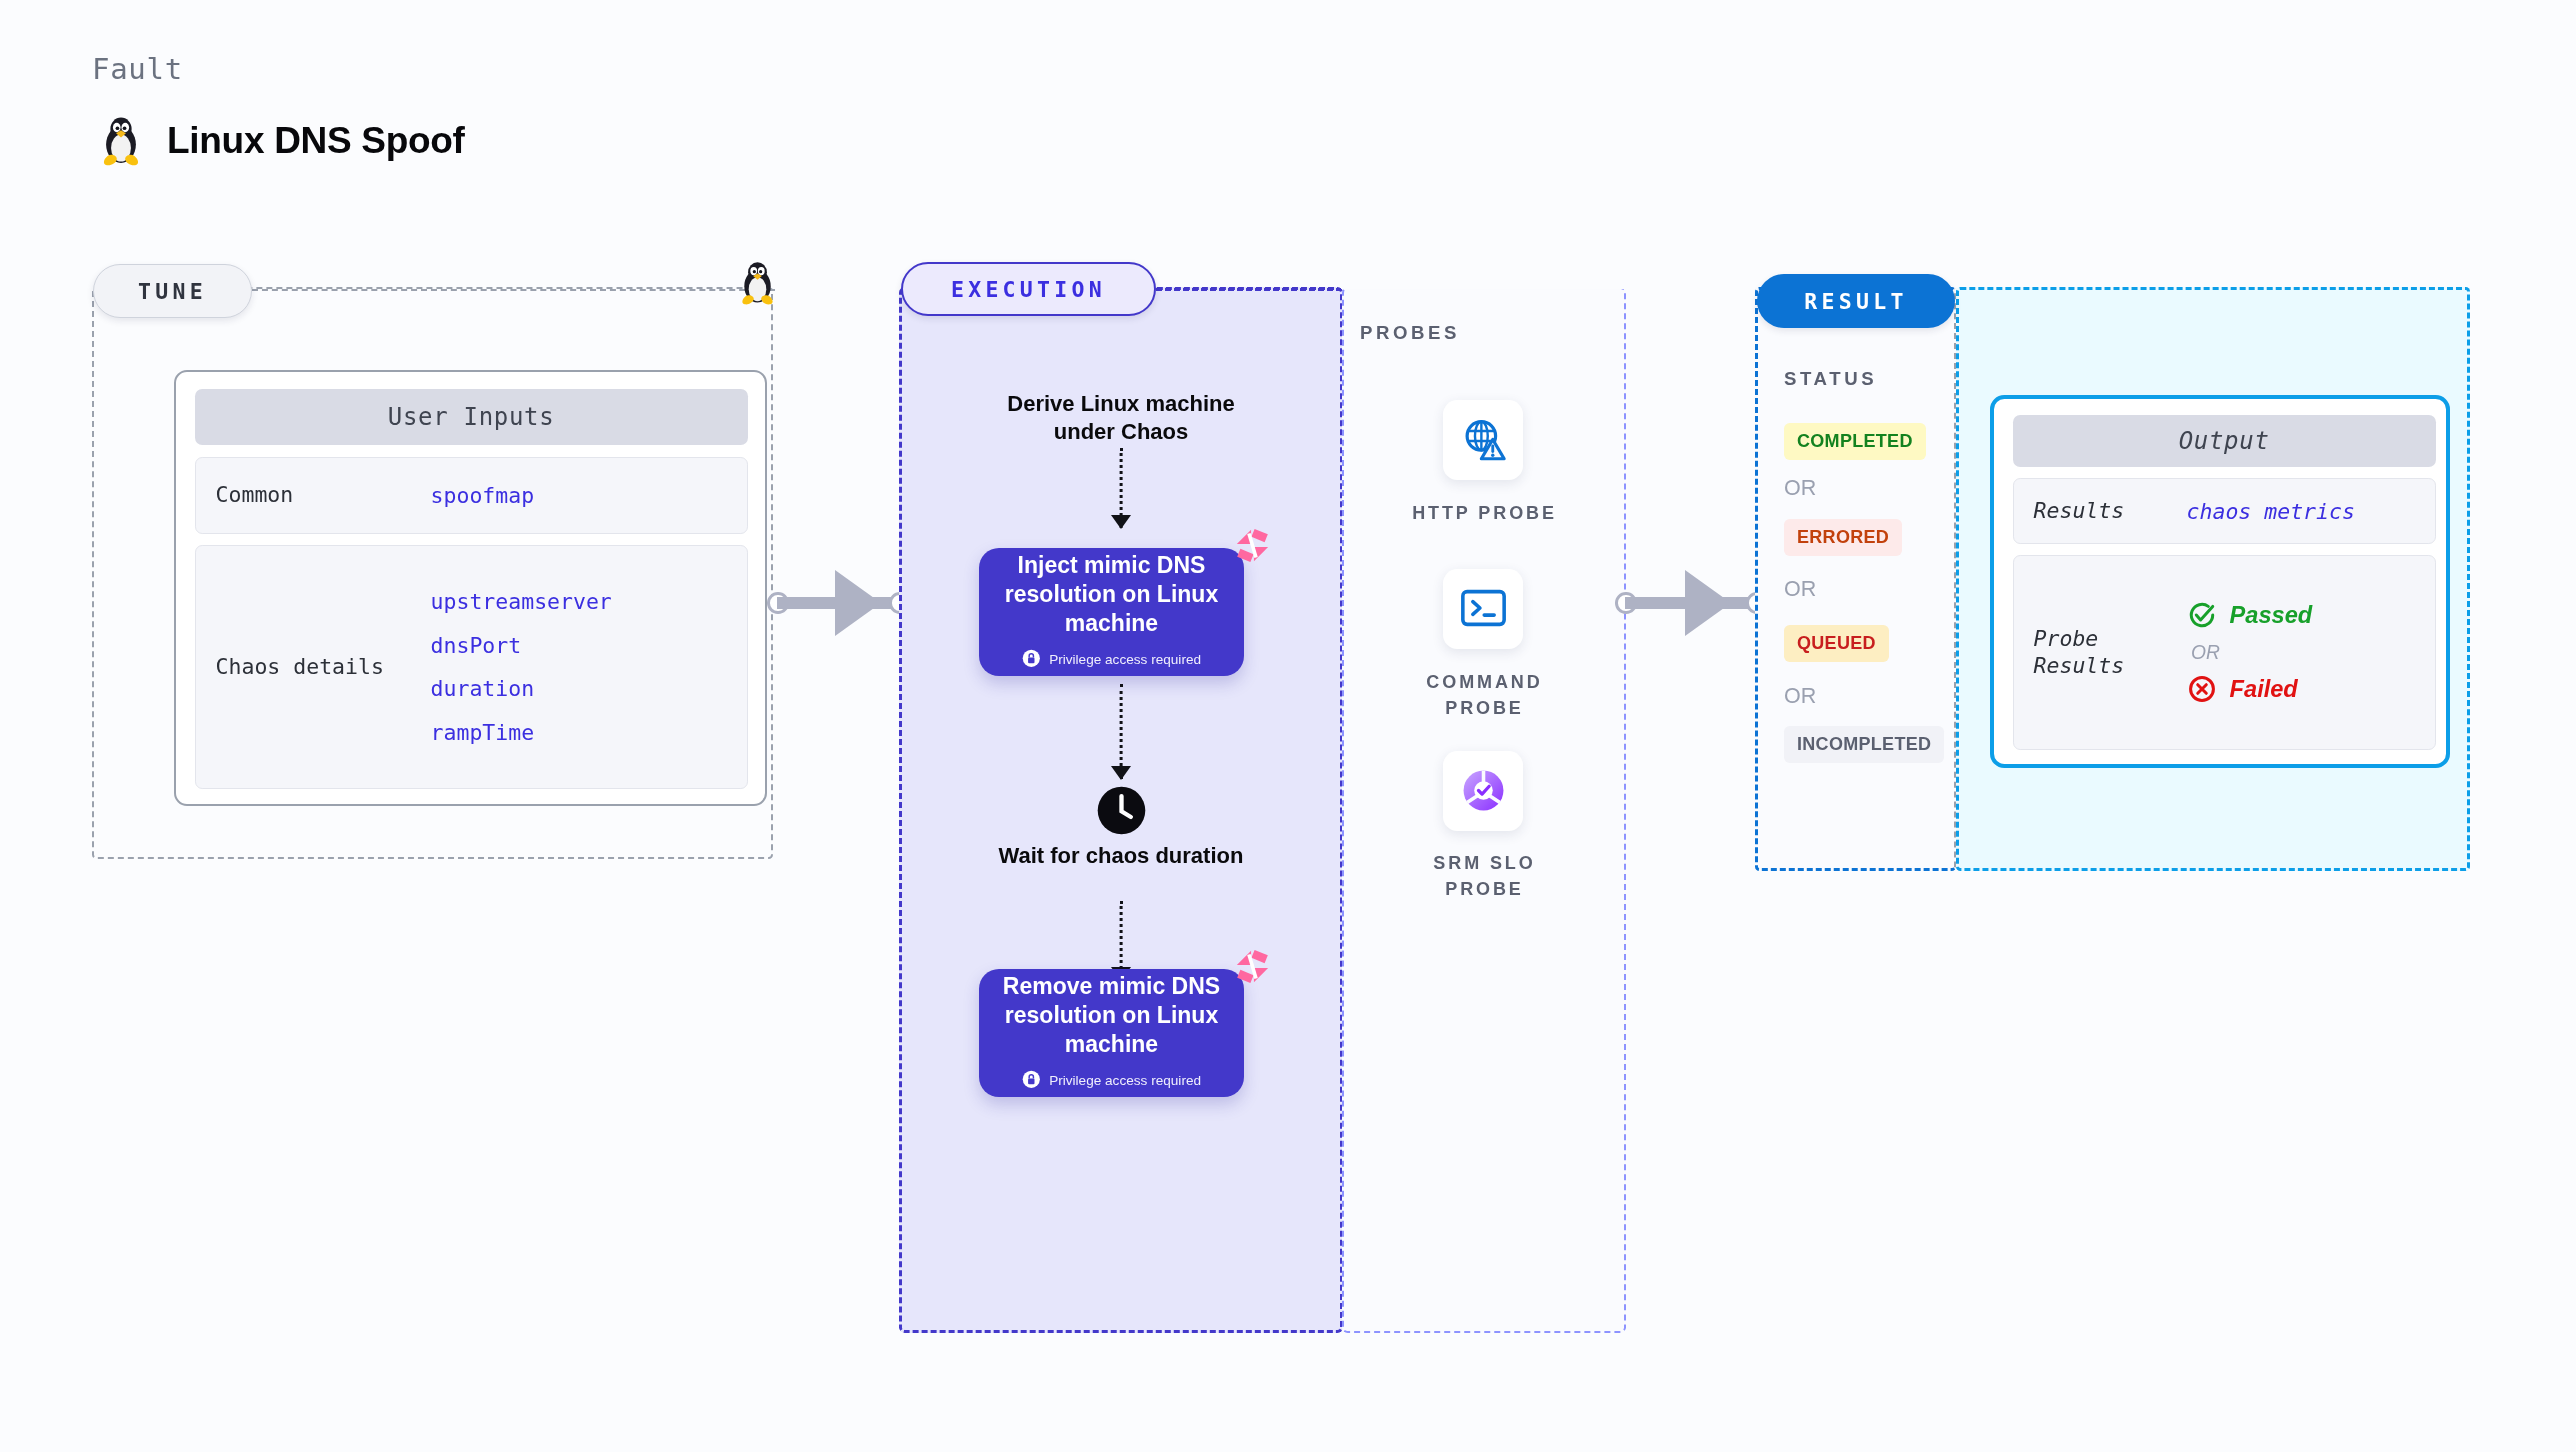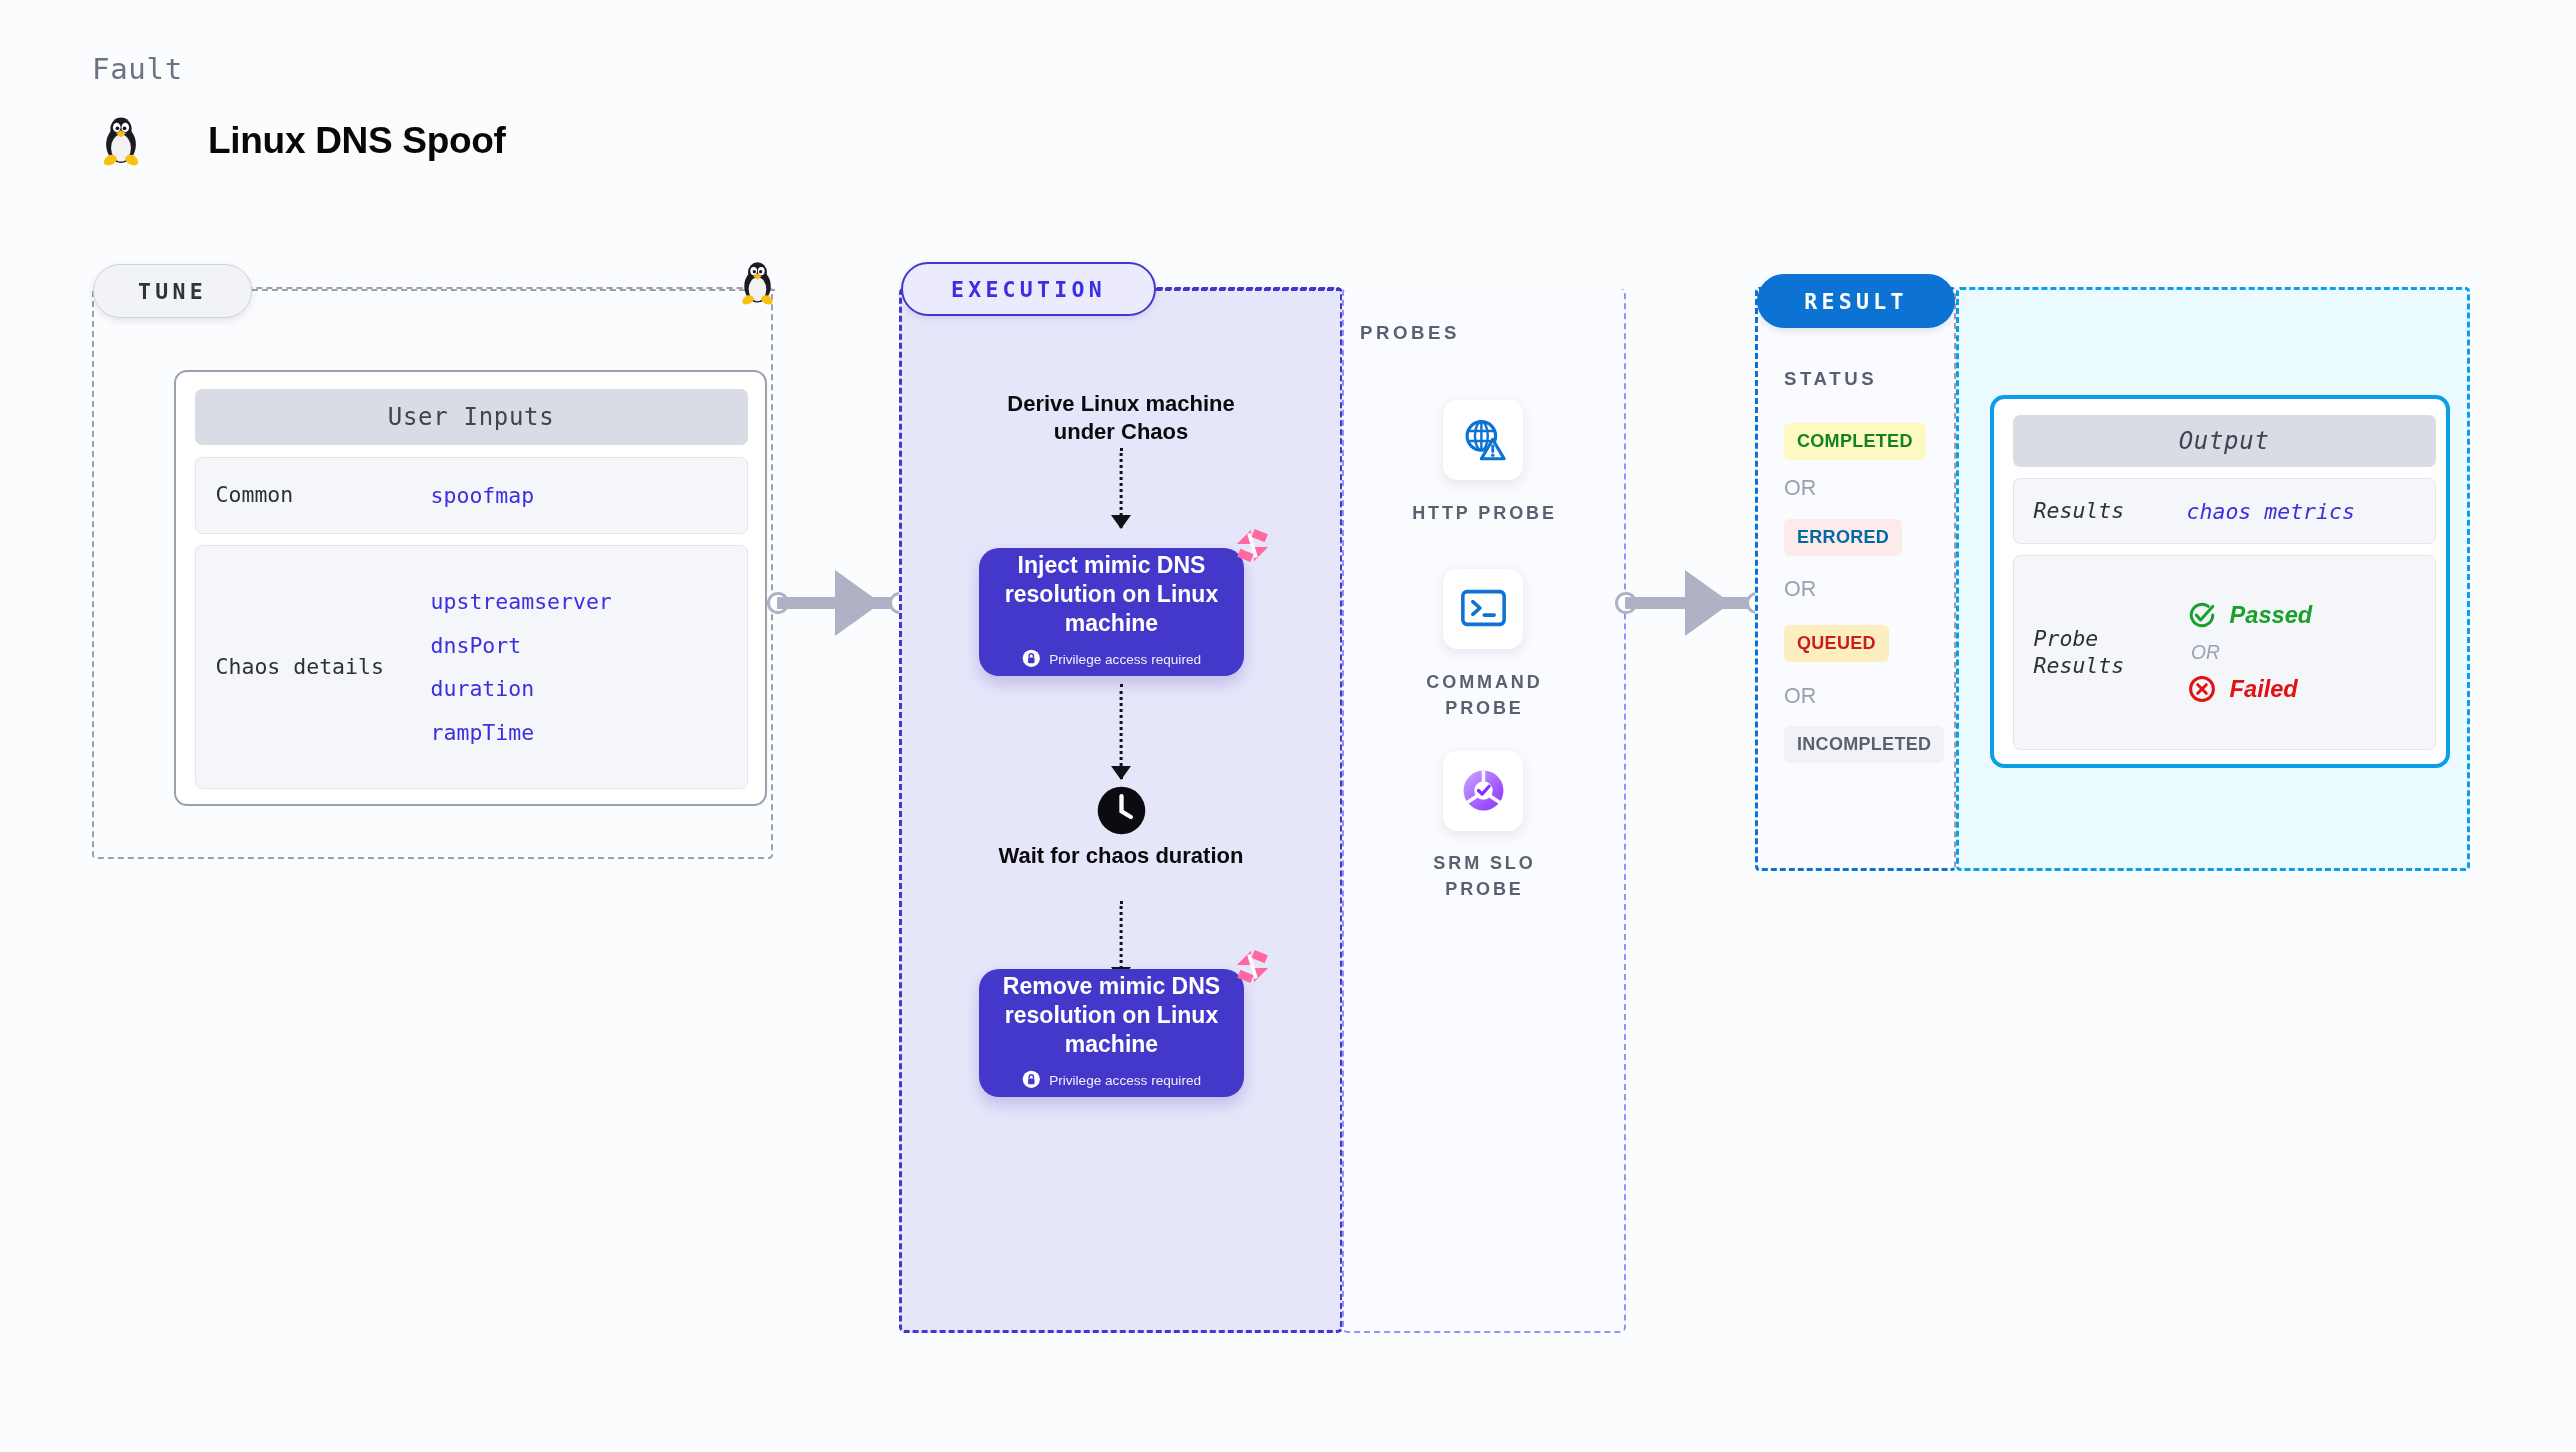--- a/index.html
+++ b/index.html
@@ -17,21 +17,20 @@
     font-family: "DejaVu Sans Mono", monospace;
     font-size: 29px; color: #6b7280; letter-spacing: 0.7px;
   }
   #fault-title-row {
     position: absolute; left: 99px; top: 116px;
     display: flex; align-items: center; gap: 24px;
   }
   #fault-title {
     font-size: 37px; font-weight: 700; color: #08080b;
     letter-spacing: -0.3px;
-    margin-left: 41px;
   }
   .tux { display:block; }
 
   
   .panel { position: absolute; }
   .panel-chip {
     position: absolute; z-index: 5;
     display: flex; align-items: center; justify-content: center;
     border-radius: 716px;
     font-family: "DejaVu Sans Mono", monospace;
@@ -444,21 +443,21 @@
   </div>
 
   <div class="panel" id="result-outer-panel"></div>
   <div class="panel" id="result-status-panel"></div>
   <div class="panel-chip" id="result-chip">RESULT</div>
 
   <div id="status-label">STATUS</div>
 
   <div class="status-badge" style="left:1784px; top:423px; background:#fef9c3; color:#13821f;">COMPLETED</div>
   <div class="or-text" style="left:1784px; top:476px;">OR</div>
-  <div class="status-badge" style="left:1784px; top:519px; background:#fdeaea; color:#0369a1;">ERRORED</div>
+  <div class="status-badge" style="left:1784px; top:519px; background:#fdeaea; color:#c2410c;">ERRORED</div>
   <div class="or-text" style="left:1784px; top:577px;">OR</div>
   <div class="status-badge" style="left:1784px; top:625px; background:#fdeec2; color:#c81e1e;">QUEUED</div>
   <div class="or-text" style="left:1784px; top:684px;">OR</div>
   <div class="status-badge" style="left:1784px; top:726px; background:#f1f2f7; color:#5b6070;">INCOMPLETED</div>
 
   <div id="output-card">
     <div class="card-title" id="output-title">Output</div>
 
     <div class="card-row" id="output-row-metrics">
       <div class="row-key">Results</div>

